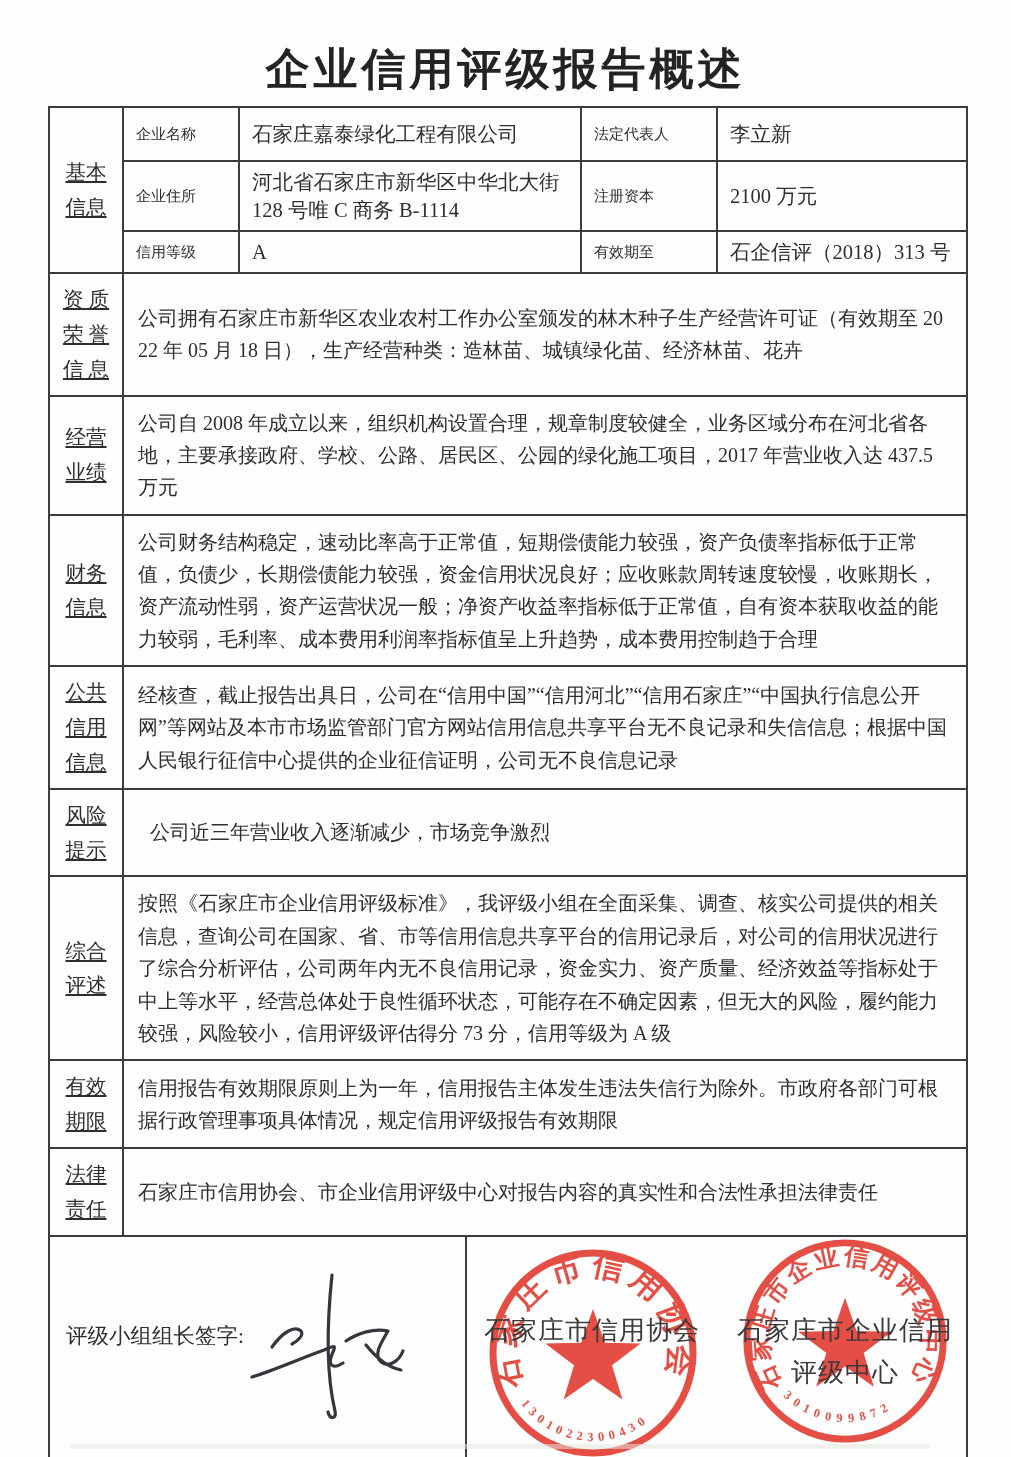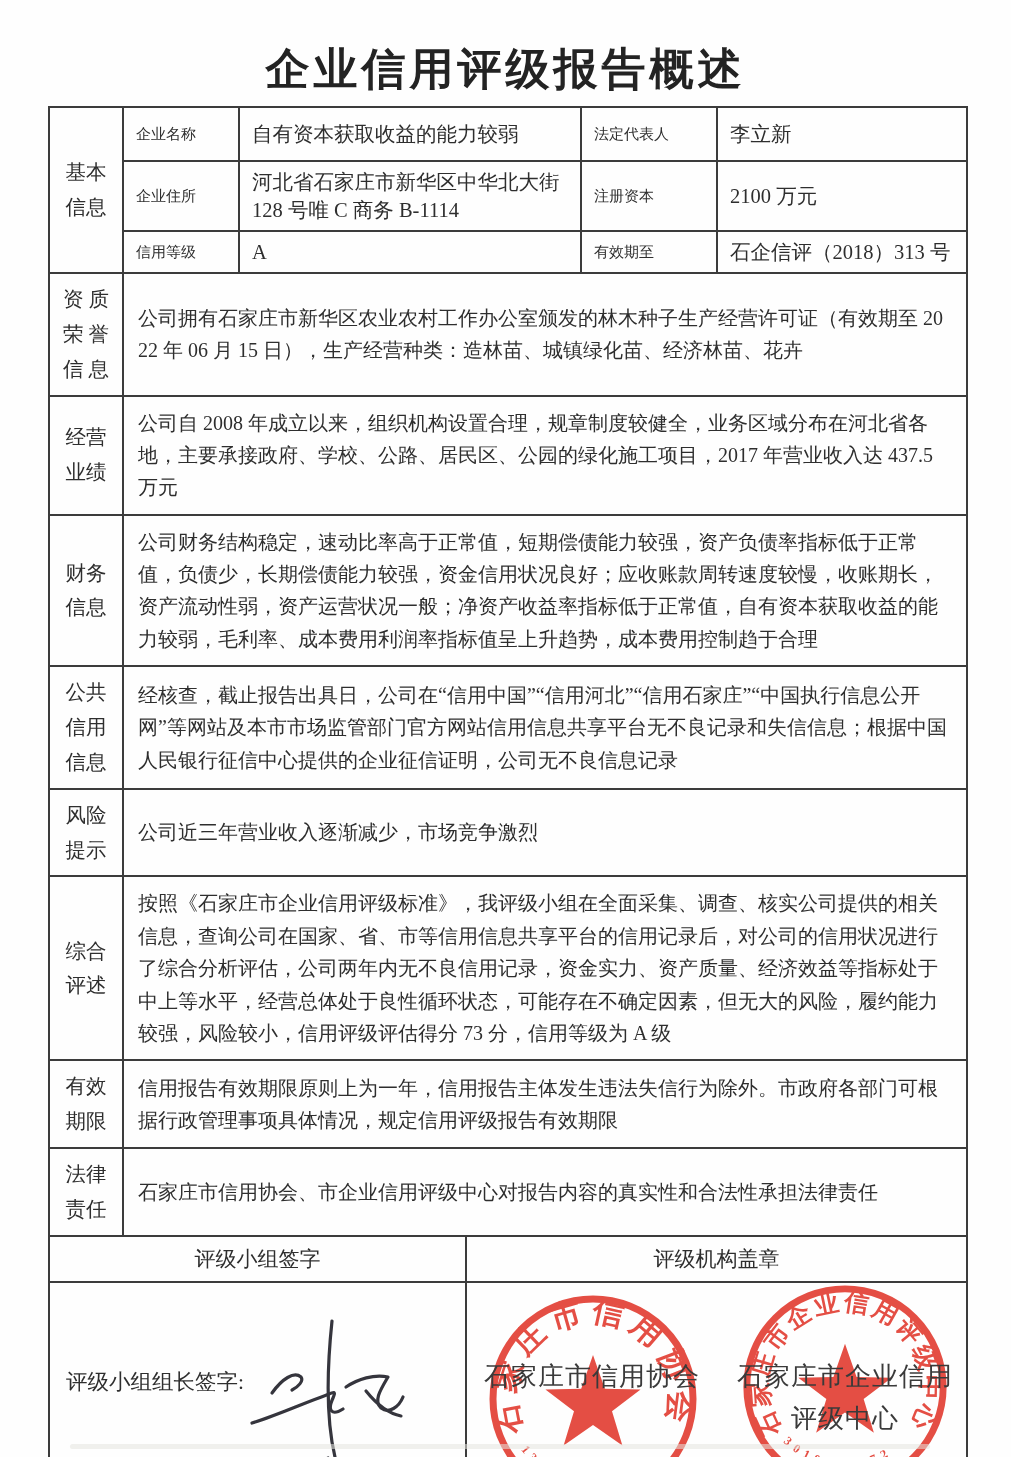--- a/index.html
+++ b/index.html
@@ -20,30 +20,30 @@
   }
   table{border-collapse:collapse;table-layout:fixed;width:918px;}
   td{
     border:2px solid #3c3c3c;
     font-size:20px;vertical-align:middle;
     color:#2e2e2e;
     word-break:break-all;
   }
   td.sec{
     text-align:center;white-space:pre-line;line-height:1.7;
-    padding:8px 2px;font-size:20.5px;
+    padding:8px 2px;font-size:20.5px;text-decoration:underline;
   }
   td.lab{padding:6px 12px;font-size:15px;}
   td.val{padding:6px 12px;font-size:20.5px;}
   td.content{
     padding:10px 14px;line-height:1.62;font-size:20px;text-align:left;
     vertical-align:middle;
   }
   tr.b1{height:54px;} tr.b2{height:68px;} tr.b3{height:42px;padding-left:16px;}
-  tr.risk-row td.content{padding:14px 14px;}
+  tr.risk-row td.content{padding:14px 26px;}
   tr.legal-row td.content{padding:4px 14px;}
   table.sign{margin-top:-2px;}
   td.sign-head{height:44px;text-align:center;font-size:21px;padding:0;}
   tr.sign-body{height:232px;}
   td.sign-cell{position:relative;padding:0;vertical-align:top;overflow:visible;}
   .leader-label{position:absolute;left:16px;top:84px;font-size:21.5px;white-space:pre;}
   .sig-svg{position:absolute;left:188px;top:14px;}
   .stamp{position:absolute;}
   .stamp1{left:16px;top:6px;}
   .stamp2{left:270px;top:-4px;}
@@ -72,41 +72,41 @@
         <col style="width:116px">
         <col style="width:342px">
         <col style="width:136px">
         <col style="width:250px">
       </colgroup>
     <tbody>
         <tr class="b1">
       <td class="sec" rowspan="3">基本
 信息</td>
       <td class="lab">企业名称</td>
-      <td class="val">自有资本获取收益的能力较弱</td>
+      <td class="val">石家庄嘉泰绿化工程有限公司</td>
       <td class="lab">法定代表人</td>
       <td class="val">李立新</td>
     </tr>
     <tr class="b2">
       <td class="lab">企业住所</td>
       <td class="val">河北省石家庄市新华区中华北大街 128 号唯 C 商务 B-1114</td>
       <td class="lab">注册资本</td>
       <td class="val">2100 万元</td>
     </tr>
     <tr class="b3">
       <td class="lab">信用等级</td>
       <td class="val">A</td>
       <td class="lab">有效期至</td>
       <td class="val">石企信评（2018）313 号</td>
     </tr>
     <tr>
       <td class="sec">资 质
 荣 誉
 信 息</td>
-      <td class="content" colspan="4">公司拥有石家庄市新华区农业农村工作办公室颁发的林木种子生产经营许可证（有效期至 2022 年 06 月 15 日），生产经营种类：造林苗、城镇绿化苗、经济林苗、花卉</td>
+      <td class="content" colspan="4">公司拥有石家庄市新华区农业农村工作办公室颁发的林木种子生产经营许可证（有效期至 2022 年 05 月 18 日），生产经营种类：造林苗、城镇绿化苗、经济林苗、花卉</td>
     </tr>
     <tr>
       <td class="sec">经营
 业绩</td>
       <td class="content" colspan="4">公司自 2008 年成立以来，组织机构设置合理，规章制度较健全，业务区域分布在河北省各地，主要承接政府、学校、公路、居民区、公园的绿化施工项目，2017 年营业收入达 437.5 万元</td>
     </tr>
     <tr>
       <td class="sec">财务
 信息</td>
       <td class="content" colspan="4">公司财务结构稳定，速动比率高于正常值，短期偿债能力较强，资产负债率指标低于正常值，负债少，长期偿债能力较强，资金信用状况良好；应收账款周转速度较慢，收账期长，资产流动性弱，资产运营状况一般；净资产收益率指标低于正常值，自有资本获取收益的能力较弱，毛利率、成本费用利润率指标值呈上升趋势，成本费用控制趋于合理</td>
@@ -139,24 +139,20 @@
     </tr>
   </tbody>
     </table>
 
   <table class="sign">
     <colgroup>
         <col style="width:417px">
         <col style="width:501px">
       </colgroup>
     <tbody>
-        <tr>
-      <td class="sign-head">评级小组签字</td>
-      <td class="sign-head">评级机构盖章</td>
-    </tr>
     <tr class="sign-body">
       <td class="sign-cell">
         <span class="leader-label">评级小组组长签字:</span>
         <svg class="sig-svg" width="190" height="180" viewBox="0 0 190 180">
           <g fill="none" stroke="#35353d" stroke-width="3.2" stroke-linecap="round" stroke-linejoin="round">
             <path d="M 34 96 C 44 82, 56 74, 63 80 C 66 84, 60 90, 54 93"></path>
             <path d="M 14 126 C 40 118, 66 106, 86 99 C 94 96, 99 92, 95 101 C 89 114, 94 119, 105 112"></path>
             <path d="M 94 24 C 90 62, 87 118, 97 160 C 99 168, 92 169, 90 161"></path>
             <path d="M 108 90 C 120 82, 136 77, 150 80 C 143 92, 135 104, 143 111 C 151 117, 161 110, 165 100"></path>
             <path d="M 128 94 C 136 104, 148 116, 163 119"></path>

